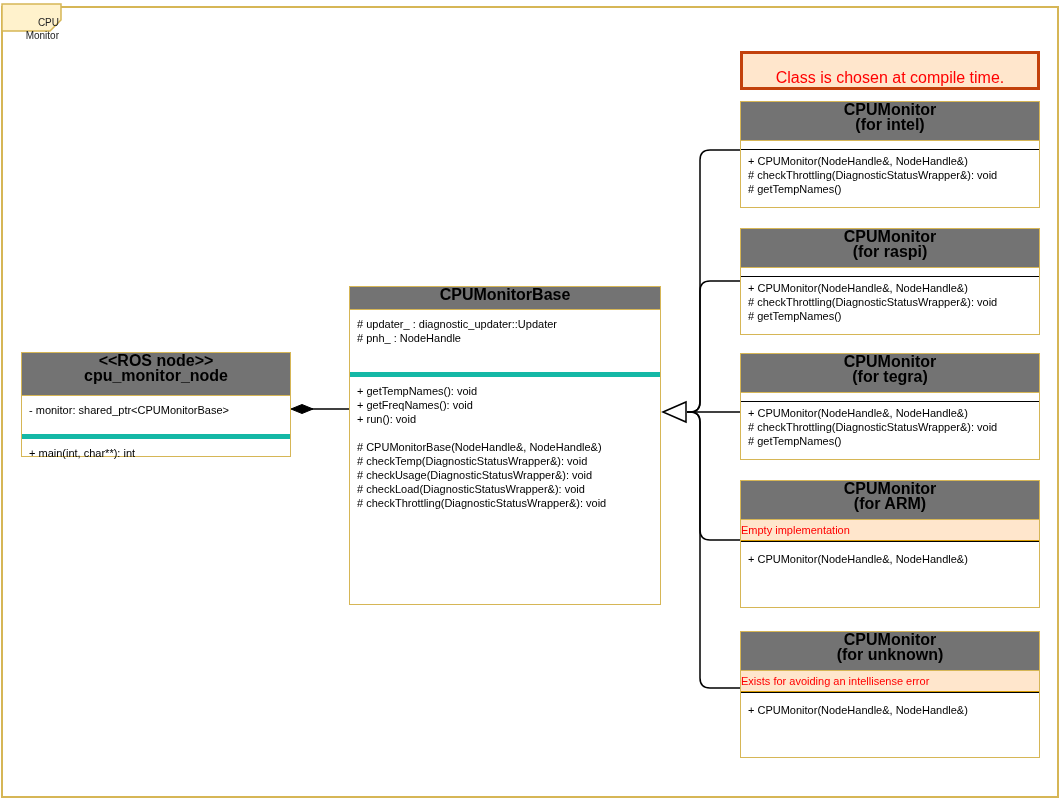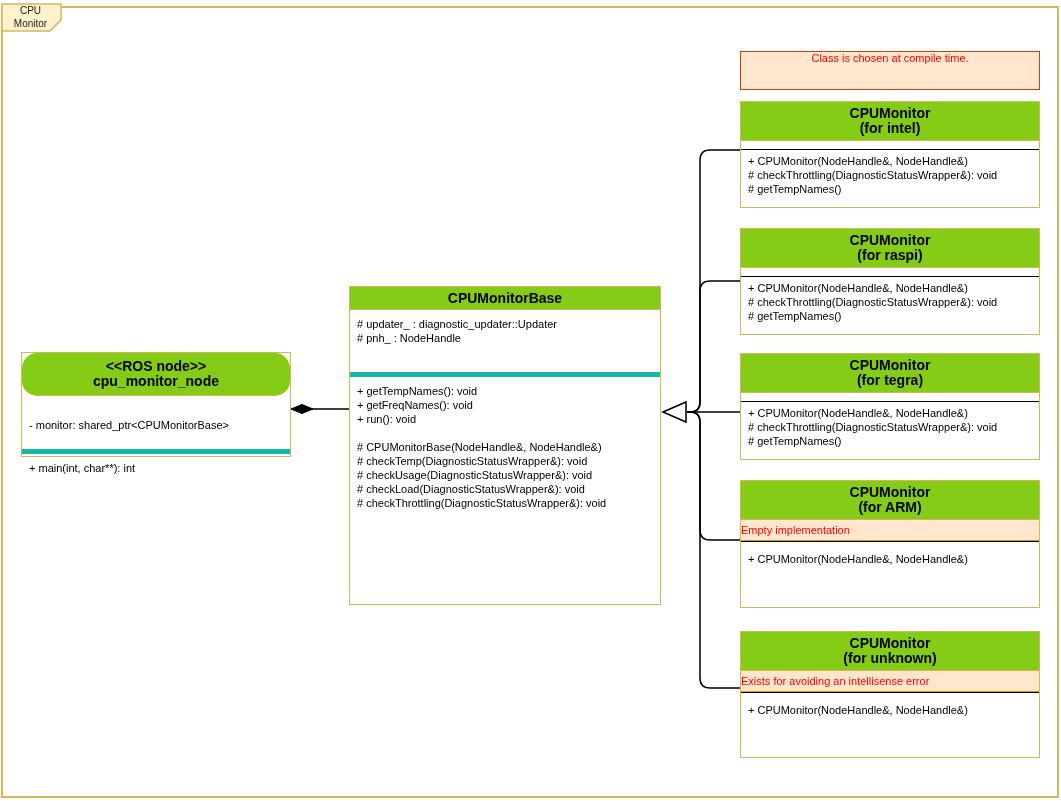--- a/index.html
+++ b/index.html
@@ -7,43 +7,43 @@
     width:1061px;height:801px;position:relative;background:#ffffff;
     font-family:"Liberation Sans", sans-serif;color:#000;overflow:hidden;
   }
   svg.overlay{position:absolute;left:0;top:0;width:1061px;height:801px;}
   .abs{position:absolute;box-sizing:border-box;}
   .uml-box{
     background:#ffffff;border:1px solid #d6b656;
     font-size:11px;line-height:14px;
   }
   .uml-header{
-    background:#84cc16;border-bottom:1px solid #d6b656;
-    font-weight:bold;font-size:14px;line-height:15px;
-    display:flex;flex-direction:column;align-items:center;justify-content:center;
+    background:#737373;border-bottom:1px solid #d6b656;
+    font-weight:bold;font-size:16px;line-height:15px;
+    display:flex;flex-direction:column;align-items:center;
     text-align:center;
   }
   .empty-attr{height:8px;border-bottom:1px solid #000;}
   .attrs{border-bottom:5px solid #14b8a6;}
   .uml-line{padding:0 7px;white-space:nowrap;}
   .blank-line{height:14px;}
   .banner{
     background:#ffe6cc;border-bottom:1px solid #d79b00;
     color:#ff0000;text-align:center;font-size:11px;
     display:flex;align-items:center;justify-content:flex-start;
   }
   .black-sep{height:0;border-bottom:1px solid #000;}
   .note-box{
-    background:#ffe6cc;border:1px solid #c2410c;
-    color:#ff0000;font-size:11px;
-    display:flex;align-items:flex-start;justify-content:center;text-align:center;
+    background:#ffe6cc;border:3px solid #c2410c;
+    color:#ff0000;font-size:16px;
+    display:flex;align-items:flex-end;justify-content:center;text-align:center;
   }
   .frame-tab-text{
     font-size:10px;line-height:13px;text-align:center;color:#222;
-    display:flex;flex-direction:column;align-items:center;justify-content:center;
+    display:flex;flex-direction:column;align-items:flex-end;justify-content:center;margin-top:12px;
   }
 </style>
 </head>
 <body>
 
 <svg class="overlay">
 
   <rect x="2" y="7" width="1056" height="790" fill="none" stroke="#d6b656" stroke-width="2"></rect>
 
   <path d="M2,31 L2,4 L61,4 L61,20 L50,31 Z" fill="#fff2cc" stroke="#d6b656" stroke-width="1.5"></path>
@@ -62,25 +62,25 @@
     <polygon points="663,412 686,402 686,422" fill="#ffffff" stroke="#000" stroke-width="1.5"></polygon>
   </g>
 </svg>
 
 <div class="abs frame-tab-text" style="left:2px;top:4px;width:57px;height:26px;">
   <span>CPU</span>
   <span>Monitor</span>
 </div>
 
 <div class="abs uml-box" style="left:21px;top:352px;width:270px;height:105px;">
-  <div class="uml-header" style="height:42px;border-radius:15px;">
+  <div class="uml-header" style="height:42px;">
     <span>&lt;&lt;ROS node&gt;&gt;</span>
     <span>cpu_monitor_node</span>
   </div>
-  <div class="attrs" style="height:31px;padding-top:22px;">
+  <div class="attrs" style="height:31px;padding-top:7px;">
     <div class="uml-line">- monitor: shared_ptr&lt;CPUMonitorBase&gt;</div>
   </div>
   <div style="padding-top:7px;">
     <div class="uml-line">+ main(int, char**): int</div>
   </div>
 </div>
 
 <div class="abs uml-box" style="left:349px;top:286px;width:312px;height:319px;">
   <div class="uml-header" style="height:22px;">
     <span>CPUMonitorBase</span>

